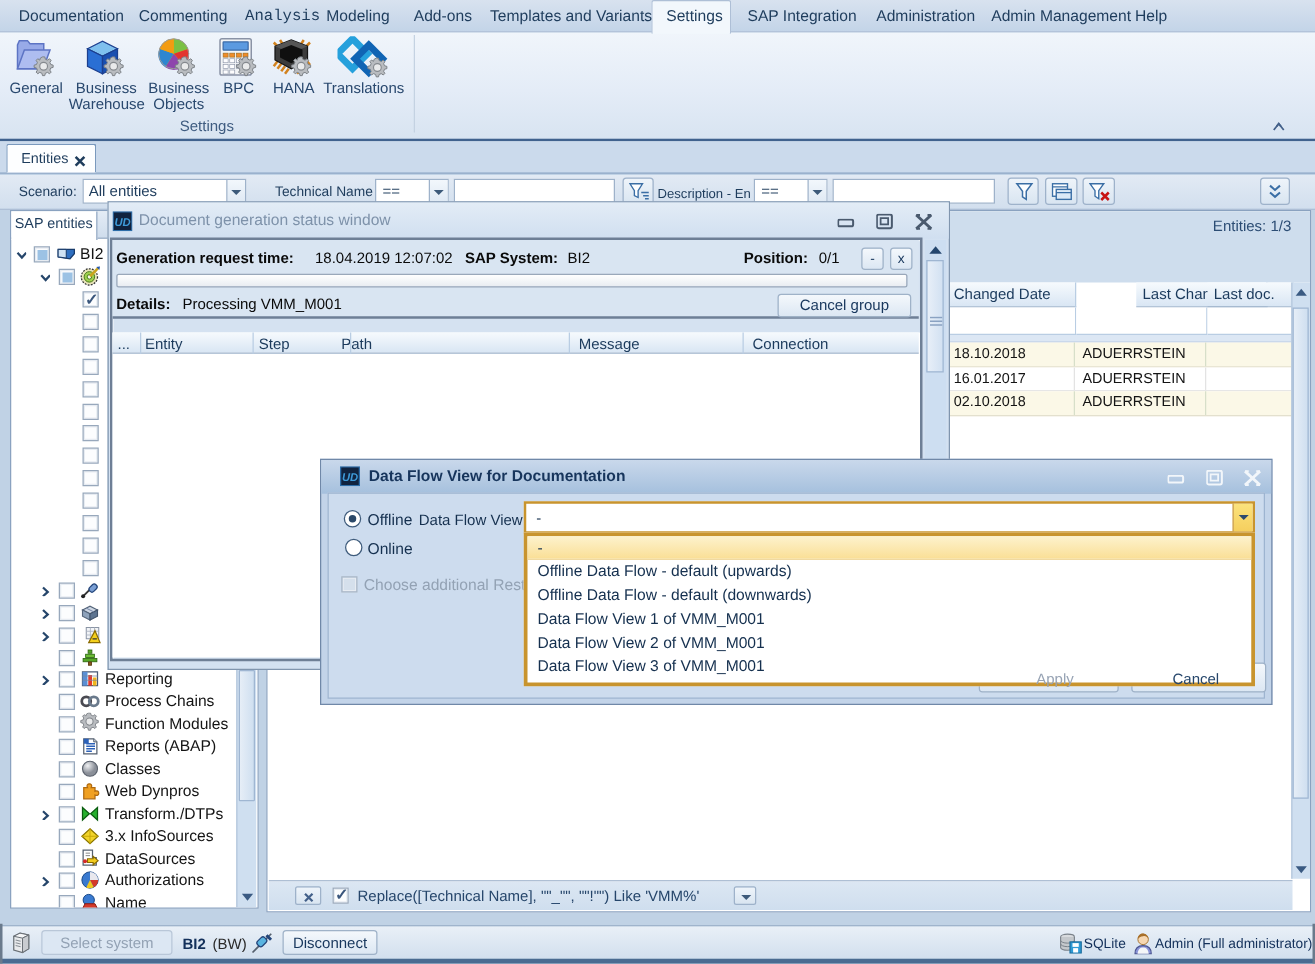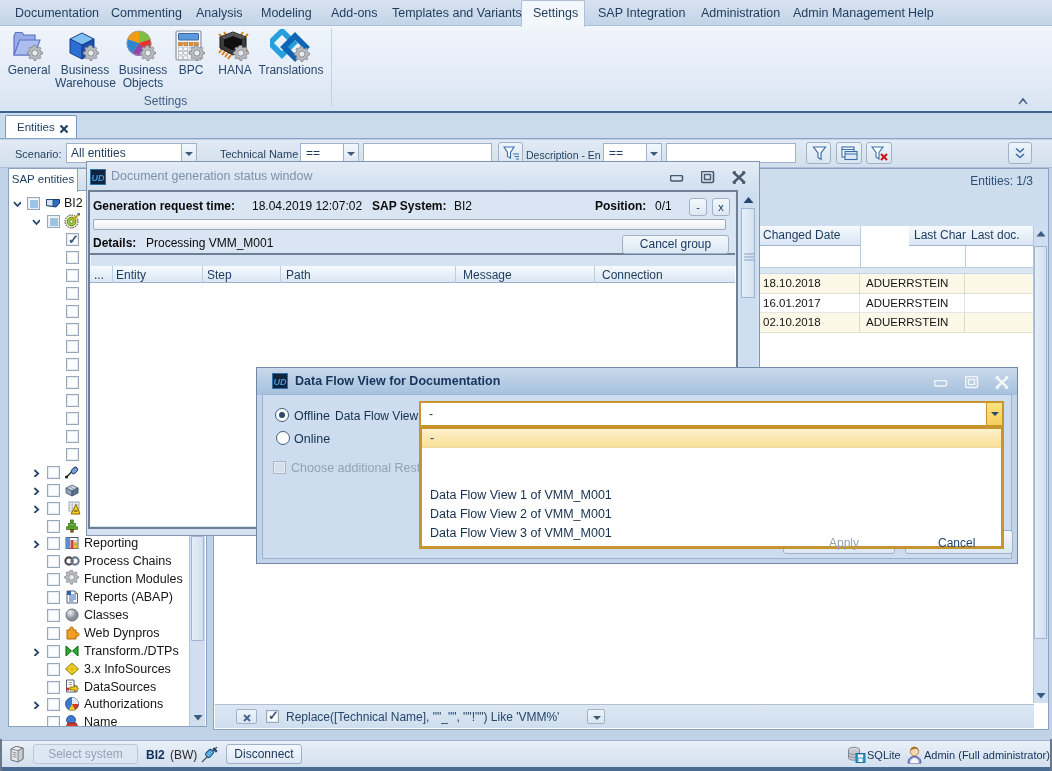--- a/index.html
+++ b/index.html
@@ -68,21 +68,21 @@
 #ddlist { position:absolute; left:156px; top:31px; width:585px; height:123px; background:#fff; border:3px solid #c8942e; z-index:3; }
 .dditem { position:absolute; left:3px; width:576px; height:19px; font-size:12.5px; color:#15304f; line-height:19px; padding-left:8px; }
 </style>
 </head>
 <body>
 
 <div class="ab" id="menubar"></div>
 <div id="seltab"></div>
 <div class="mitem" style="left:15px;">Documentation</div>
 <div class="mitem" style="left:111px;">Commenting</div>
-<div class="mitem" style="left:196px;">Analysis</div>
+<div class="mitem" style="left:196px;font-family:Liberation Mono, monospace;">Analysis</div>
 <div class="mitem" style="left:261px;">Modeling</div>
 <div class="mitem" style="left:331px;">Add-ons</div>
 <div class="mitem" style="left:392px;">Templates and Variants</div>
 <div class="mitem" style="left:533px;">Settings</div>
 <div class="mitem" style="left:598px;">SAP Integration</div>
 <div class="mitem" style="left:701px;">Administration</div>
 <div class="mitem" style="left:793px;">Admin Management</div>
 <div class="mitem" style="left:908px;">Help</div>
 
 <div class="ab" id="ribbon">
@@ -661,21 +661,21 @@
       <div style="position:absolute;left:3px;top:27px;width:633px;height:11px;background:linear-gradient(#ffffff,#e9edf2);border:1px solid #9aa8ba;border-radius:2px;"></div>
       <span class="b13 ab" style="left:3px;top:44px;">Details:</span>
       <span class="r13 ab" style="left:56px;top:44px;">Processing VMM_M001</span>
       <div class="sbtn" style="left:532px;top:43px;width:107px;height:19px;line-height:17px;font-size:12px;">Cancel group</div>
     </div>
     <div id="d1table" style="position:absolute;left:0;top:74px;width:646px;height:260px;background:#fff;">
       <div style="position:absolute;left:0;top:0;width:645px;height:17px;background:linear-gradient(#f6fafd,#d9e6f4);border-bottom:1px solid #9fb4cc;">
         <span class="ab" style="left:4px;top:2px;color:#1b3a5c;">...</span>
         <span class="ab" style="left:26px;top:2px;color:#1b3a5c;">Entity</span>
         <span class="ab" style="left:117px;top:2px;color:#1b3a5c;">Step</span>
-        <span class="ab" style="left:196px;top:2px;color:#1b3a5c;text-align:right;">Path</span>
+        <span class="ab" style="left:183px;top:2px;color:#1b3a5c;text-align:right;">Path</span>
         <span class="ab" style="left:373px;top:2px;color:#1b3a5c;">Message</span>
         <span class="ab" style="left:512px;top:2px;color:#1b3a5c;">Connection</span>
         <div class="ab" style="left:22px;top:0;width:1px;height:17px;background:#b9cde3;"></div>
         <div class="ab" style="left:112px;top:0;width:1px;height:17px;background:#b9cde3;"></div>
         <div class="ab" style="left:190px;top:0;width:1px;height:17px;background:#b9cde3;"></div>
         <div class="ab" style="left:365px;top:0;width:1px;height:17px;background:#b9cde3;"></div>
         <div class="ab" style="left:504px;top:0;width:1px;height:17px;background:#b9cde3;"></div>
       </div>
     </div>
   </div>
@@ -725,18 +725,20 @@
     <span class="ab txt" style="left:566px;top:141px;color:#97a3b4;z-index:4;">Apply</span>
     <span class="ab txt" style="left:675px;top:141px;color:#26466b;z-index:4;">Cancel</span>
     <div id="combo2">
       <span style="position:absolute;left:8px;top:4px;color:#15304f;">-</span>
       <div style="position:absolute;right:0;top:0;width:16px;height:22px;background:linear-gradient(#fbe27c,#f5cf5e);border-left:1px solid #c8942e;">
           <div class="car" style="left:4px;top:9px;border-top-color:#2c4a6e;"></div>
         </div>
     </div>
     <div id="ddlist">
       <div class="dditem" style="top:0px;left:0;width:579px;background:linear-gradient(#fdf2cd,#fadf96);border-bottom:1px solid #f0d9a0;">-</div>
+      <div class="dditem" style="top:19px;left:0;width:579px;">Offline Data Flow - default (upwards)</div>
+      <div class="dditem" style="top:38px;left:0;width:579px;">Offline Data Flow - default (downwards)</div>
       <div class="dditem" style="top:57px;left:0;width:579px;">Data Flow View 1 of VMM_M001</div>
       <div class="dditem" style="top:76px;left:0;width:579px;">Data Flow View 2 of VMM_M001</div>
       <div class="dditem" style="top:95px;left:0;width:628px;">Data Flow View 3 of VMM_M001</div>
     </div>
   </div>
 </div>
 
 </body></html>

